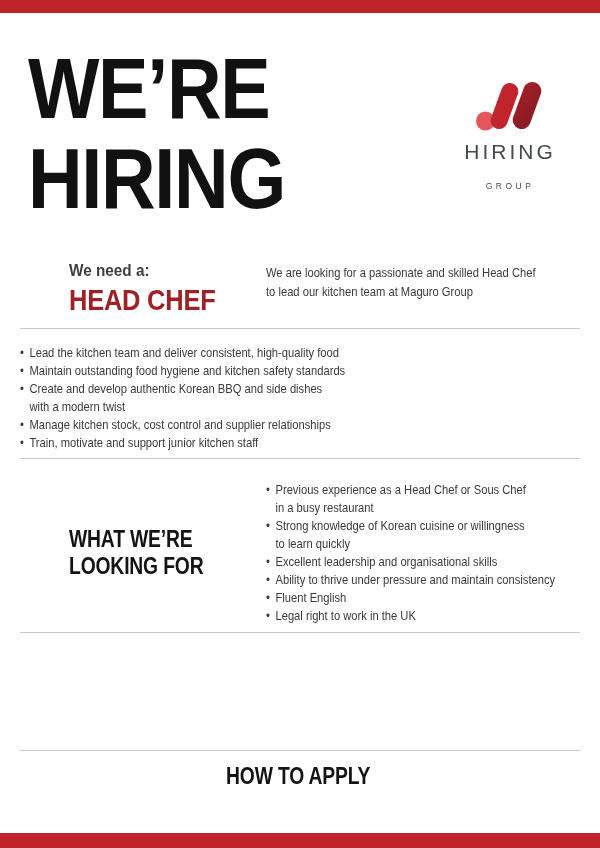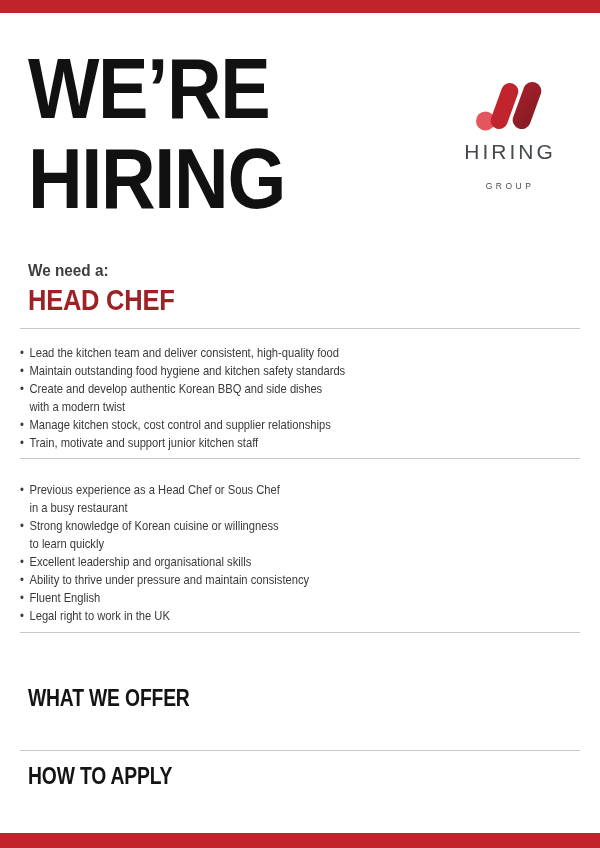--- a/index.html
+++ b/index.html
@@ -105,21 +105,21 @@
     line-height: 19px;
     color: #3a3a3a;
     white-space: pre;
     transform: scaleX(0.86);
     transform-origin: left top;
   }
   .row.mission { height: 129px; padding-top: 8px; }
   .row.looking { height: 173px; padding-top: 15px; }
   .row.offer   { height: 117px; padding-top: 14px; }
   .row.mission, .row.looking, .row.offer { align-items: center; }
-  .row .label-col { align-self: center; }
+  .row .label-col { align-self: center; margin-left: 41px; }
 
   .sec-label {
     font-size: 23px;
     font-weight: 700;
     line-height: 27px;
     letter-spacing: -0.2px;
     color: #141414;
     transform: scaleX(0.84);
     transform-origin: left center;
     white-space: pre-line;
@@ -140,21 +140,21 @@
     white-space: pre;
   }
   ul.bullets li::before {
     content: "\2022";
     position: absolute;
     left: 0;
     top: 0;
   }
 
   
-  .row.apply { padding-top: 12px; }
+  .row.apply { padding-top: 12px; flex-direction: column; }
   .apply-body {
     transform: scaleX(0.88);
     transform-origin: left top;
     white-space: nowrap;
   }
   .apply-instruction {
     font-size: 13px;
     line-height: 19px;
     color: #3a3a3a;
   }
@@ -196,60 +196,65 @@
     </div>
   </header>
 
   <main>
 
     <section class="row intro">
       <div class="label-col">
         <div class="leadin">We need a:</div>
         <div class="role">HEAD CHEF</div>
       </div>
+      <div class="content-col">
+        <p class="desc">We are looking for a passionate and skilled Head Chef
+to lead our kitchen team at Maguro Group</p>
+      </div>
     </section>
 
     <hr class="divider">
 
     <section class="row mission">
       <div class="content-col">
         <ul class="bullets">
             <li>Lead the kitchen team and deliver consistent, high-quality food</li>
             <li>Maintain outstanding food hygiene and kitchen safety standards</li>
             <li>Create and develop authentic Korean BBQ and side dishes
 with a modern twist</li>
             <li>Manage kitchen stock, cost control and supplier relationships</li>
             <li>Train, motivate and support junior kitchen staff</li>
           </ul>
       </div>
     </section>
 
     <hr class="divider">
 
     <section class="row looking">
+      <div class="label-col">
+        <div class="sec-label">WHAT WE’RE
+LOOKING FOR</div>
+      </div>
       <div class="content-col">
         <ul class="bullets">
             <li>Previous experience as a Head Chef or Sous Chef
 in a busy restaurant</li>
             <li>Strong knowledge of Korean cuisine or willingness
 to learn quickly</li>
             <li>Excellent leadership and organisational skills</li>
             <li>Ability to thrive under pressure and maintain consistency</li>
             <li>Fluent English</li>
             <li>Legal right to work in the UK</li>
           </ul>
       </div>
     </section>
 
     <hr class="divider">
 
     <section class="row offer">
-      <div class="label-col">
-        <div class="sec-label">WHAT WE OFFER</div>
-      </div>
     </section>
 
     <hr class="divider">
 
     <section class="row apply">
       <div class="label-col">
         <div class="sec-label">HOW TO APPLY</div>
       </div>
     </section>
 

